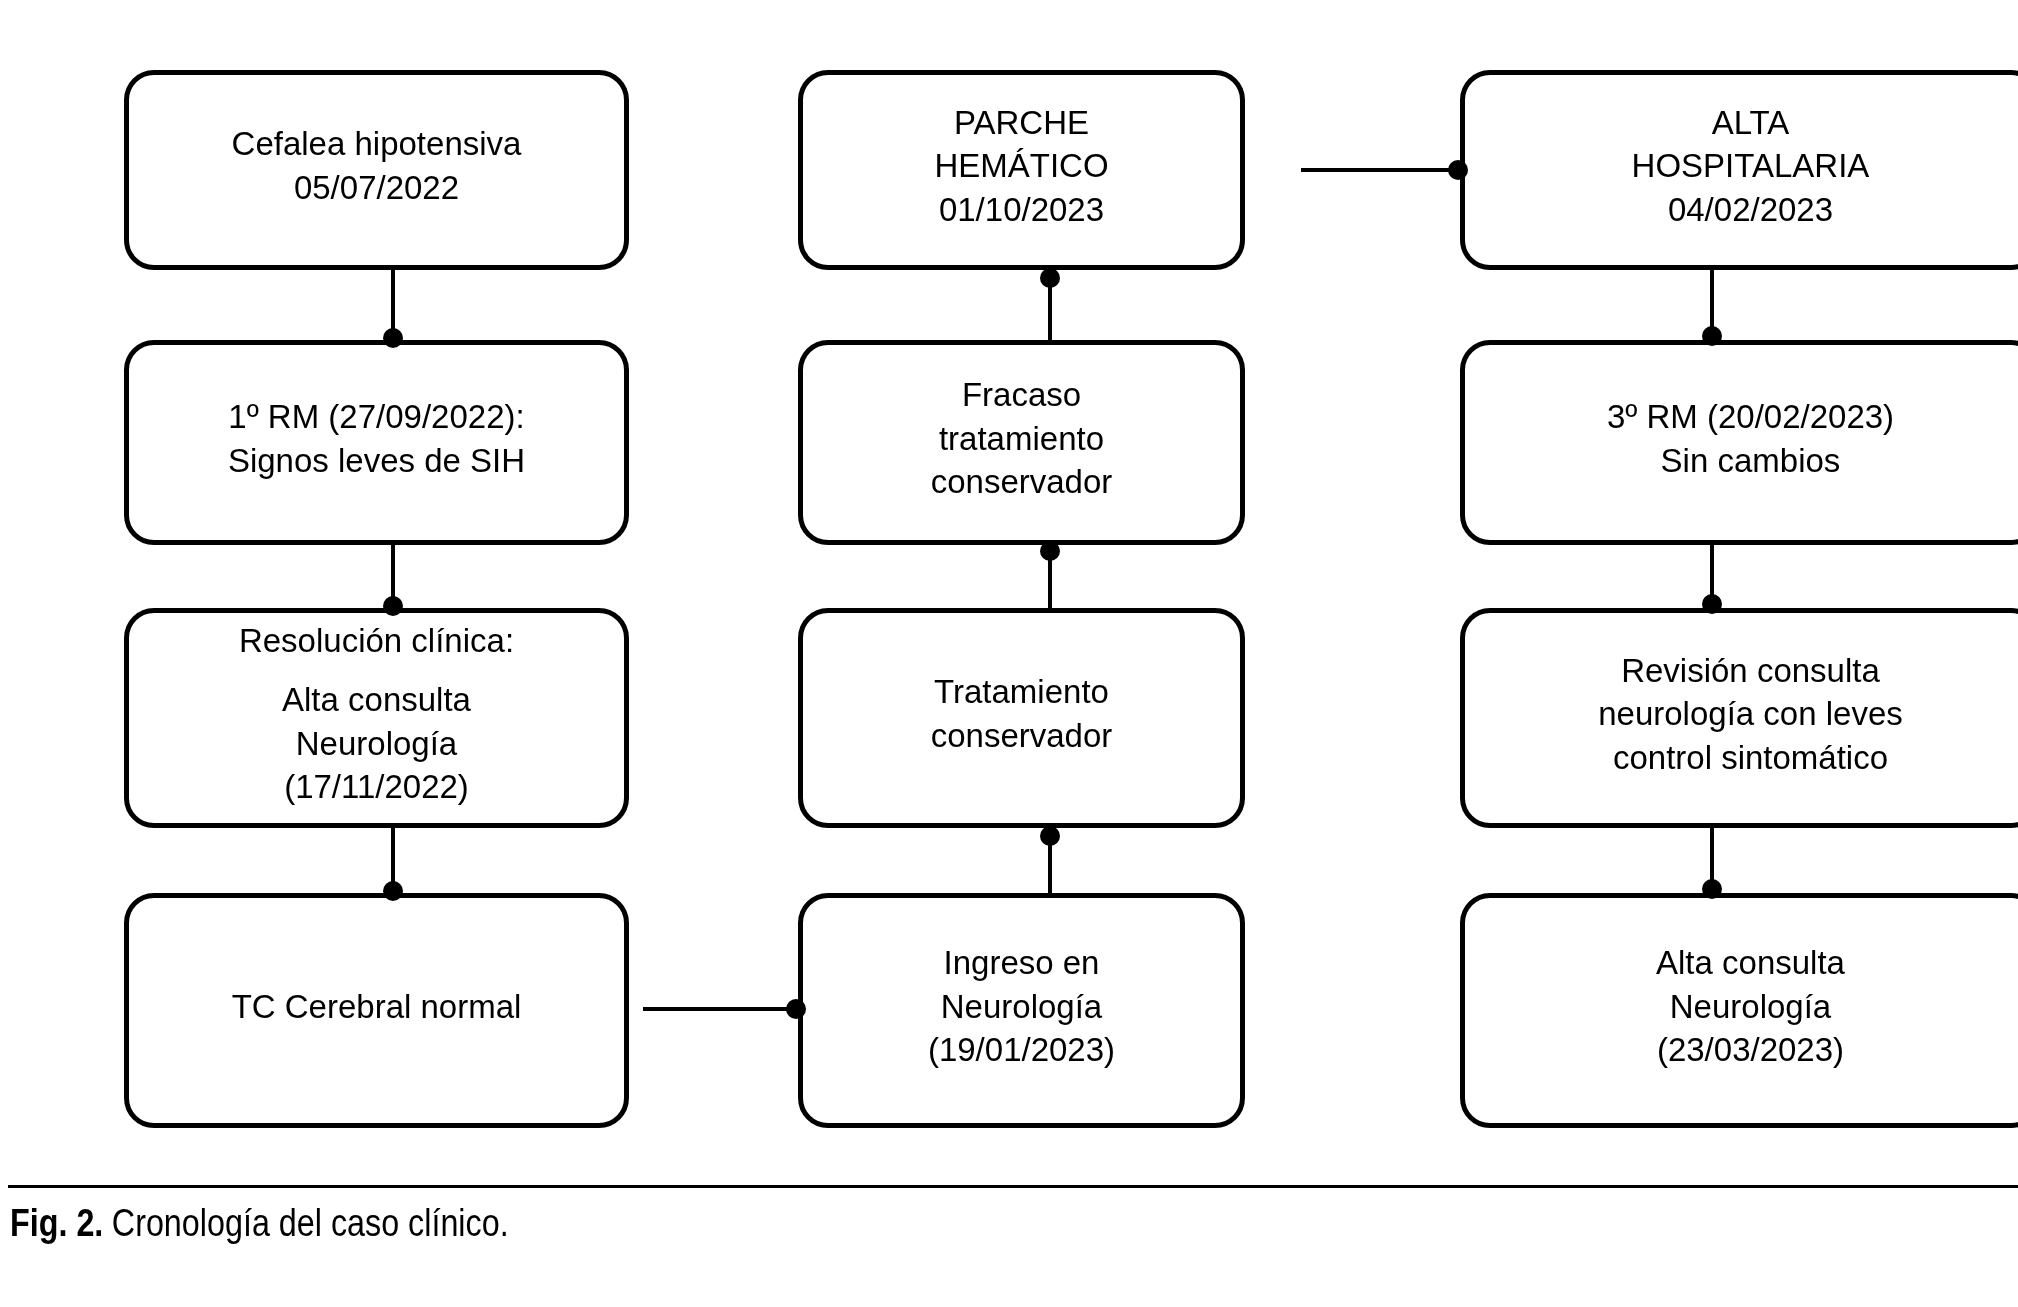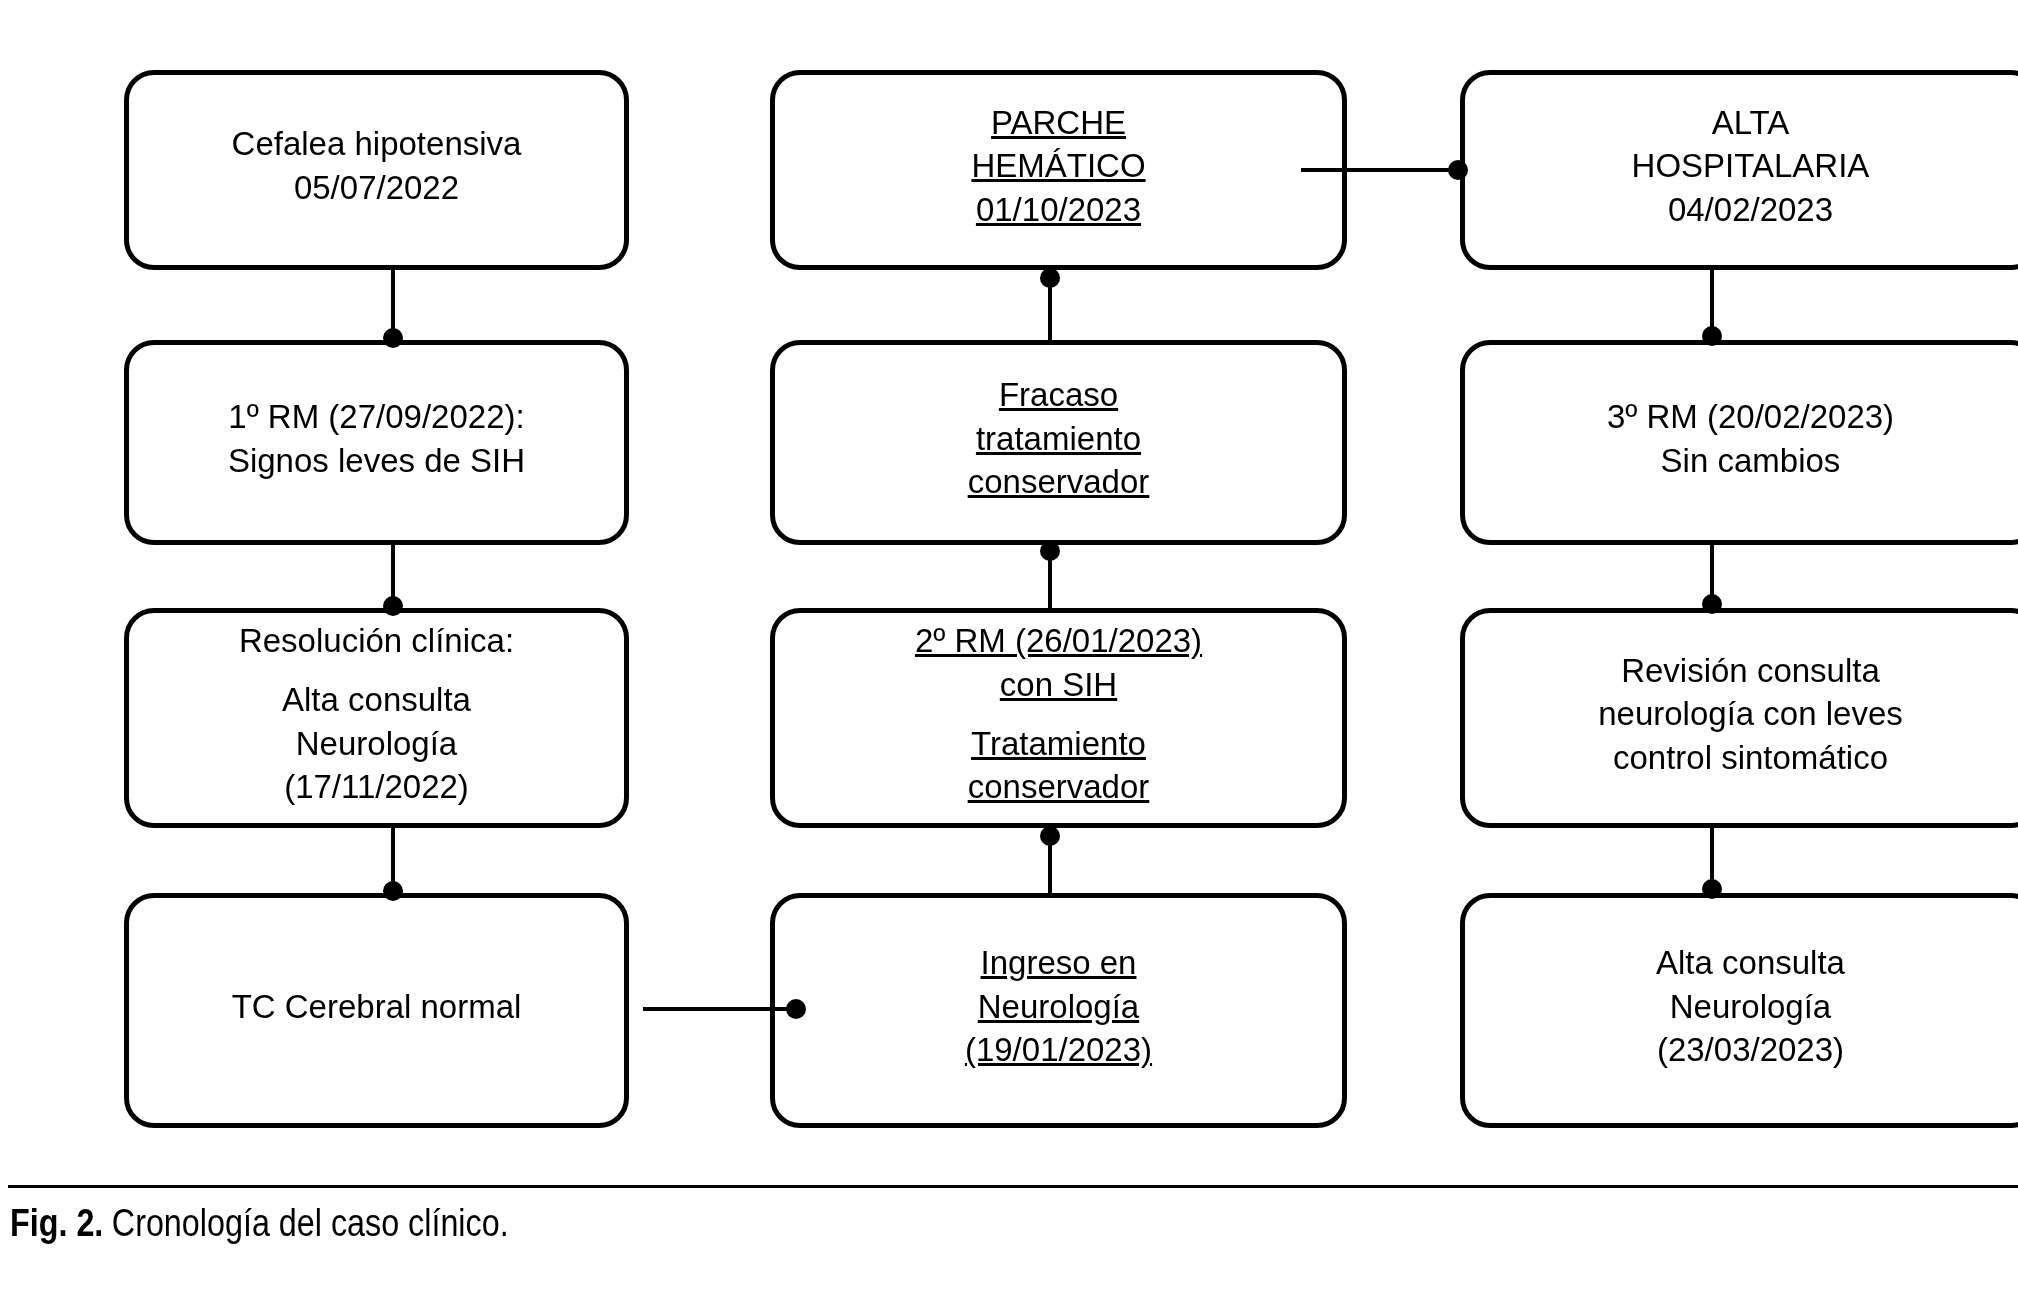--- a/index.html
+++ b/index.html
@@ -23,21 +23,21 @@
     align-items:center;
     text-align:center;
     font-size:33px;
     line-height:1.32;
     padding:6px 18px 14px 18px;
   }
   .para + .para { margin-top:15px; }
   .line { display:block; white-space:nowrap; }
 
   .col1 { left:124px;  width:505px; }
-  .col2 { left:770px;  width:577px;text-decoration:underline; }
+  .col2 { left:798px;  width:447px; }
   .col3 { left:1460px; width:581px; }
   .row1 { top:70px;  height:200px; }
   .row2 { top:340px; height:205px; }
   .row3 { top:608px; height:220px; }
   .row4 { top:893px; height:235px; }
 
   .vline { position:absolute; width:4px;  background:#000; }
   .hline { position:absolute; height:4px; background:#000; }
   .dot   { position:absolute; width:20px; height:20px; border-radius:50%; background:#000; }
 
@@ -98,24 +98,20 @@
 
   <div class="box col2 row2">
     <div class="para">
       <div class="line">Fracaso</div>
       <div class="line">tratamiento</div>
       <div class="line">conservador</div>
     </div>
   </div>
 
   <div class="box col2 row3">
-    <div class="para">
-      <div class="line">2º RM (26/01/2023)</div>
-      <div class="line">con SIH</div>
-    </div>
     <div class="para">
       <div class="line">Tratamiento</div>
       <div class="line">conservador</div>
     </div>
   </div>
 
   <div class="box col2 row4">
     <div class="para">
       <div class="line">Ingreso en</div>
       <div class="line">Neurología</div>

